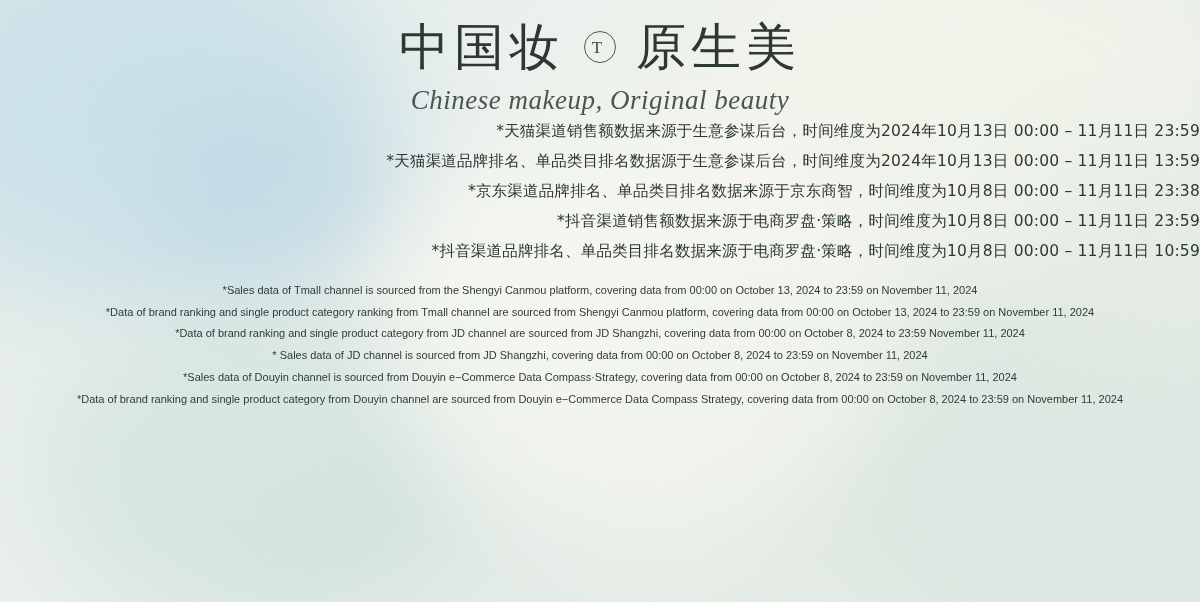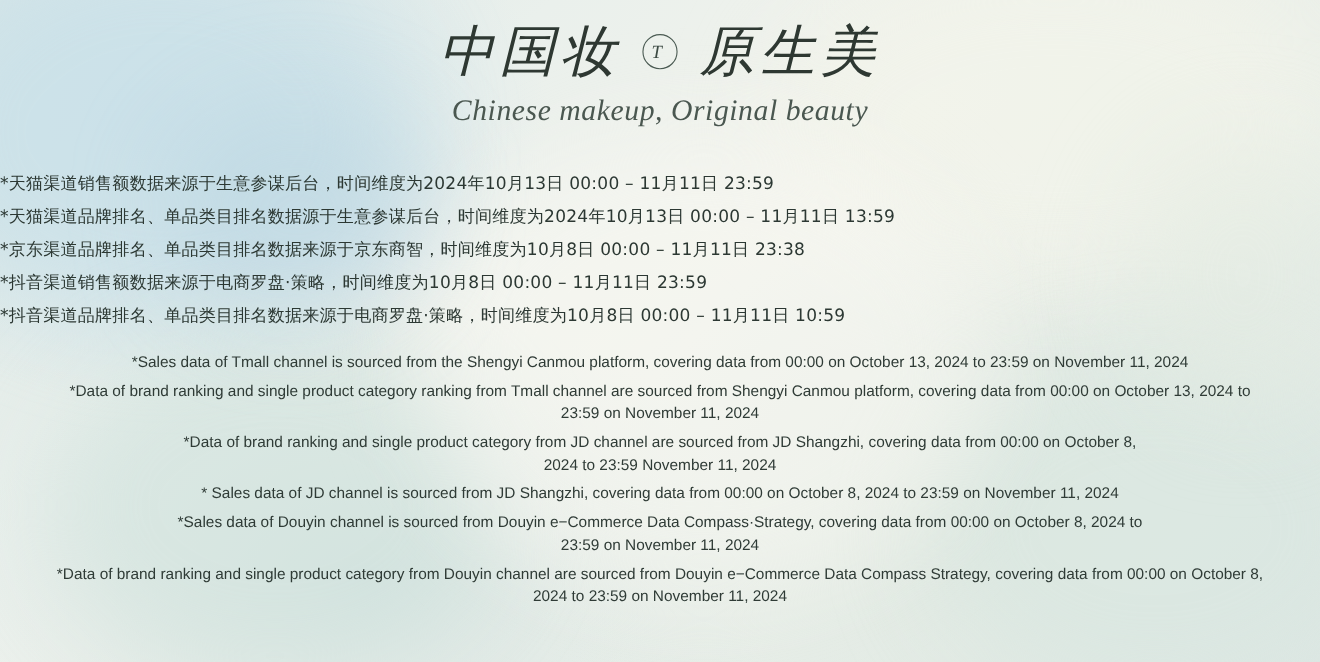--- a/index.html
+++ b/index.html
@@ -59,21 +59,20 @@
     font-size: 52px;
     letter-spacing: 6px;
     color: #2f3a35;
     line-height: 1.25;
     display: flex;
     align-items: center;
     justify-content: center;
     gap: 18px;
     font-weight: normal;
     margin: 0;
-    font-style: italic;
   }
 
   .headline-cn {
     font-family: "DejaVu Serif", "Liberation Serif", serif;
     font-size: 50px;
     letter-spacing: 5px;
     color: #2e3832;
   }
 
   .mark-icon {
@@ -95,40 +94,39 @@
   .headline-sub {
     font-family: "Liberation Serif", "DejaVu Serif", serif;
     font-style: italic;
     font-size: 27px;
     color: #4a5750;
     letter-spacing: 0.5px;
     margin-top: 6px;
   }
 
   .notes-cn {
-    margin-top: 36px;
-    text-align: left;
+    text-align: right;
   }
 
   .note-cn {
     font-family: "DejaVu Sans", sans-serif;
     font-size: 15.5px;
     color: #2c3833;
     line-height: 1.95;
     letter-spacing: 0.2px;
   }
 
   .notes-en {
     margin-top: 16px;
     text-align: center;
   }
 
   .note-en {
     font-family: "Liberation Sans", sans-serif;
-    font-size: 14px;
+    font-size: 11px;
     color: #2f3b36;
     line-height: 1.45;
     margin: 0 auto 6px auto;
     max-width: 1110px;
   }
   .note-en.narrow { max-width: 900px; }
 </style>
 </head>
 <body>
 

